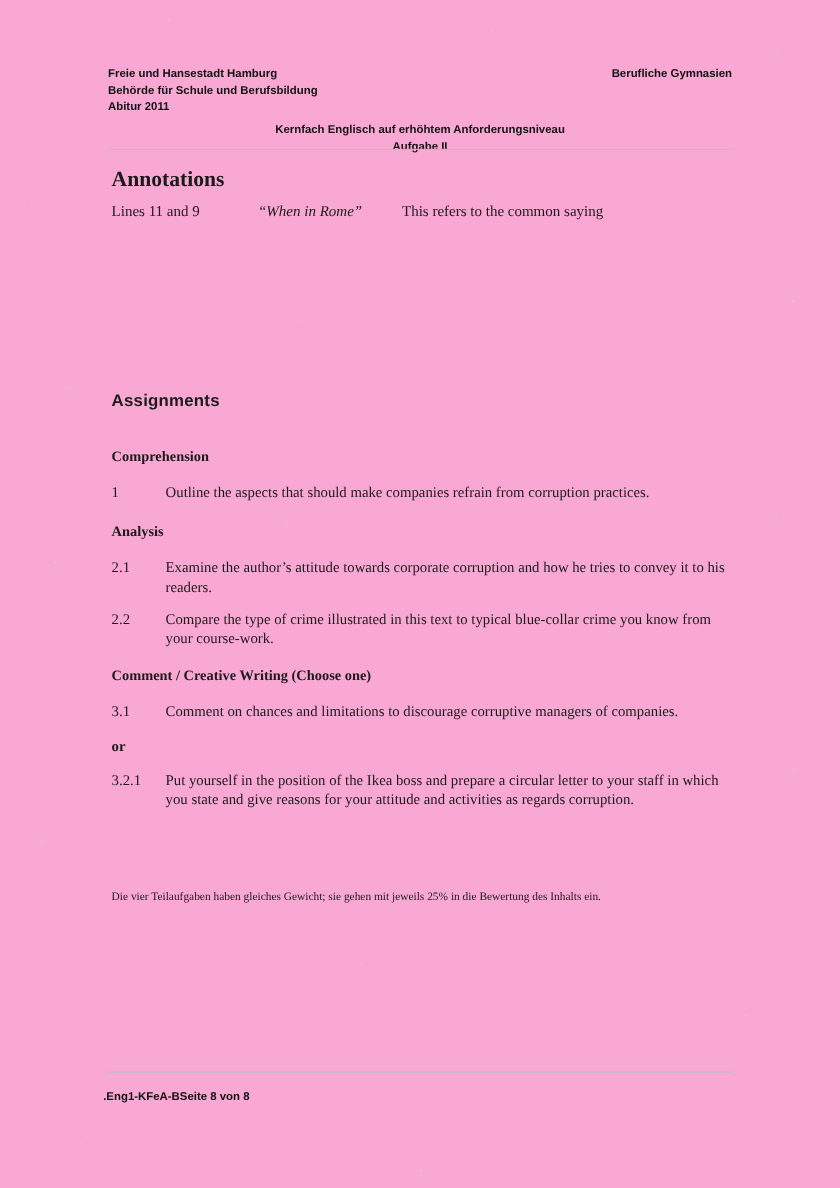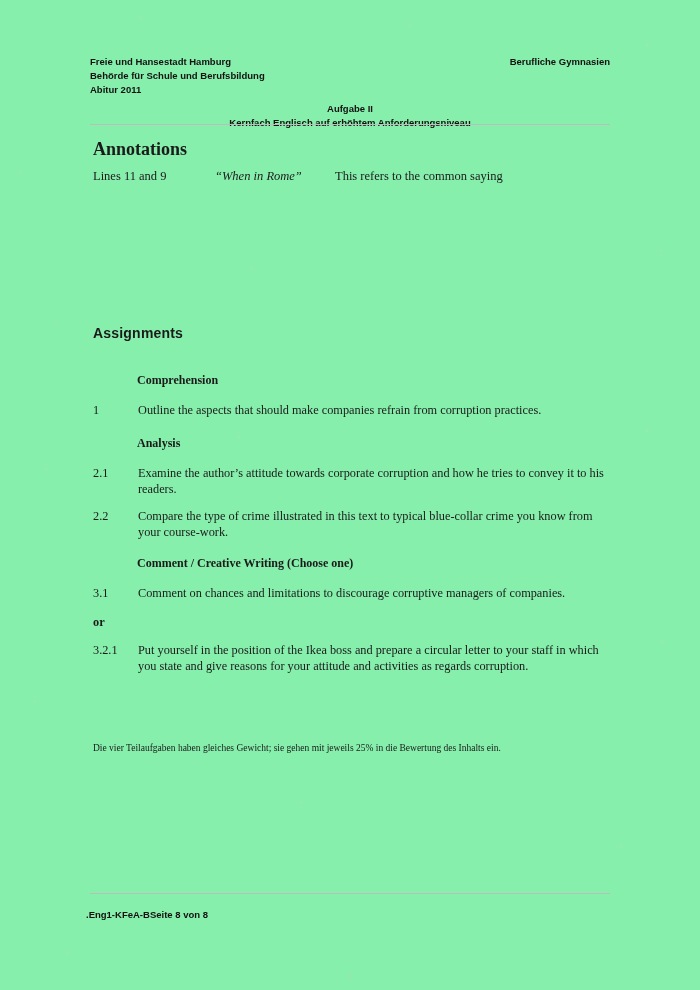--- a/index.html
+++ b/index.html
@@ -11,21 +11,21 @@
     height: 990px;
     background: #ffffff;
     font-family: "Liberation Serif", serif;
     color: #1a1a1a;
     position: relative;
     overflow: hidden;
   }
   .page {
     position: absolute;
     inset: 0;
-    background: #86efac;
+    background: #f9a8d4;
   }
   
   .speck {
     position: absolute;
     background: #cfcfcf;
     border-radius: 50%;
     opacity: 0.5;
   }
 
   
@@ -116,21 +116,20 @@
     font-size: 14px;
     letter-spacing: 0.2px;
   }
 
   .sub-head {
     position: absolute;
     left: 93px;
     font-family: "Liberation Serif", serif;
     font-weight: bold;
     font-size: 12px;
-    margin-left: 44px;
   }
   .task {
     position: absolute;
     left: 93px;
     width: 520px;
     font-size: 12.3px;
     line-height: 1.32;
   }
   .task .num {
     position: absolute;
@@ -197,22 +196,22 @@
   <div class="doc-header">
     <div class="header-row">
       <div class="header-left">
         <div>Freie und Hansestadt Hamburg</div>
         <div>Behörde für Schule und Berufsbildung</div>
         <div>Abitur 2011</div>
       </div>
       <div class="header-right">Berufliche Gymnasien</div>
     </div>
     <div class="header-center">
+      <div>Kernfach Englisch auf erhöhtem Anforderungsniveau</div>
       <div>Aufgabe II</div>
-      <div>Kernfach Englisch auf erhöhtem Anforderungsniveau</div>
     </div>
   </div>
 
   <div class="rule rule-top"></div>
 
   <div class="section-title-serif annotations-title">Annotations</div>
 
   <div class="annot-row">
     <div class="annot-lines">Lines 11 and 9</div>
     <div class="annot-term">“When in Rome”</div>

